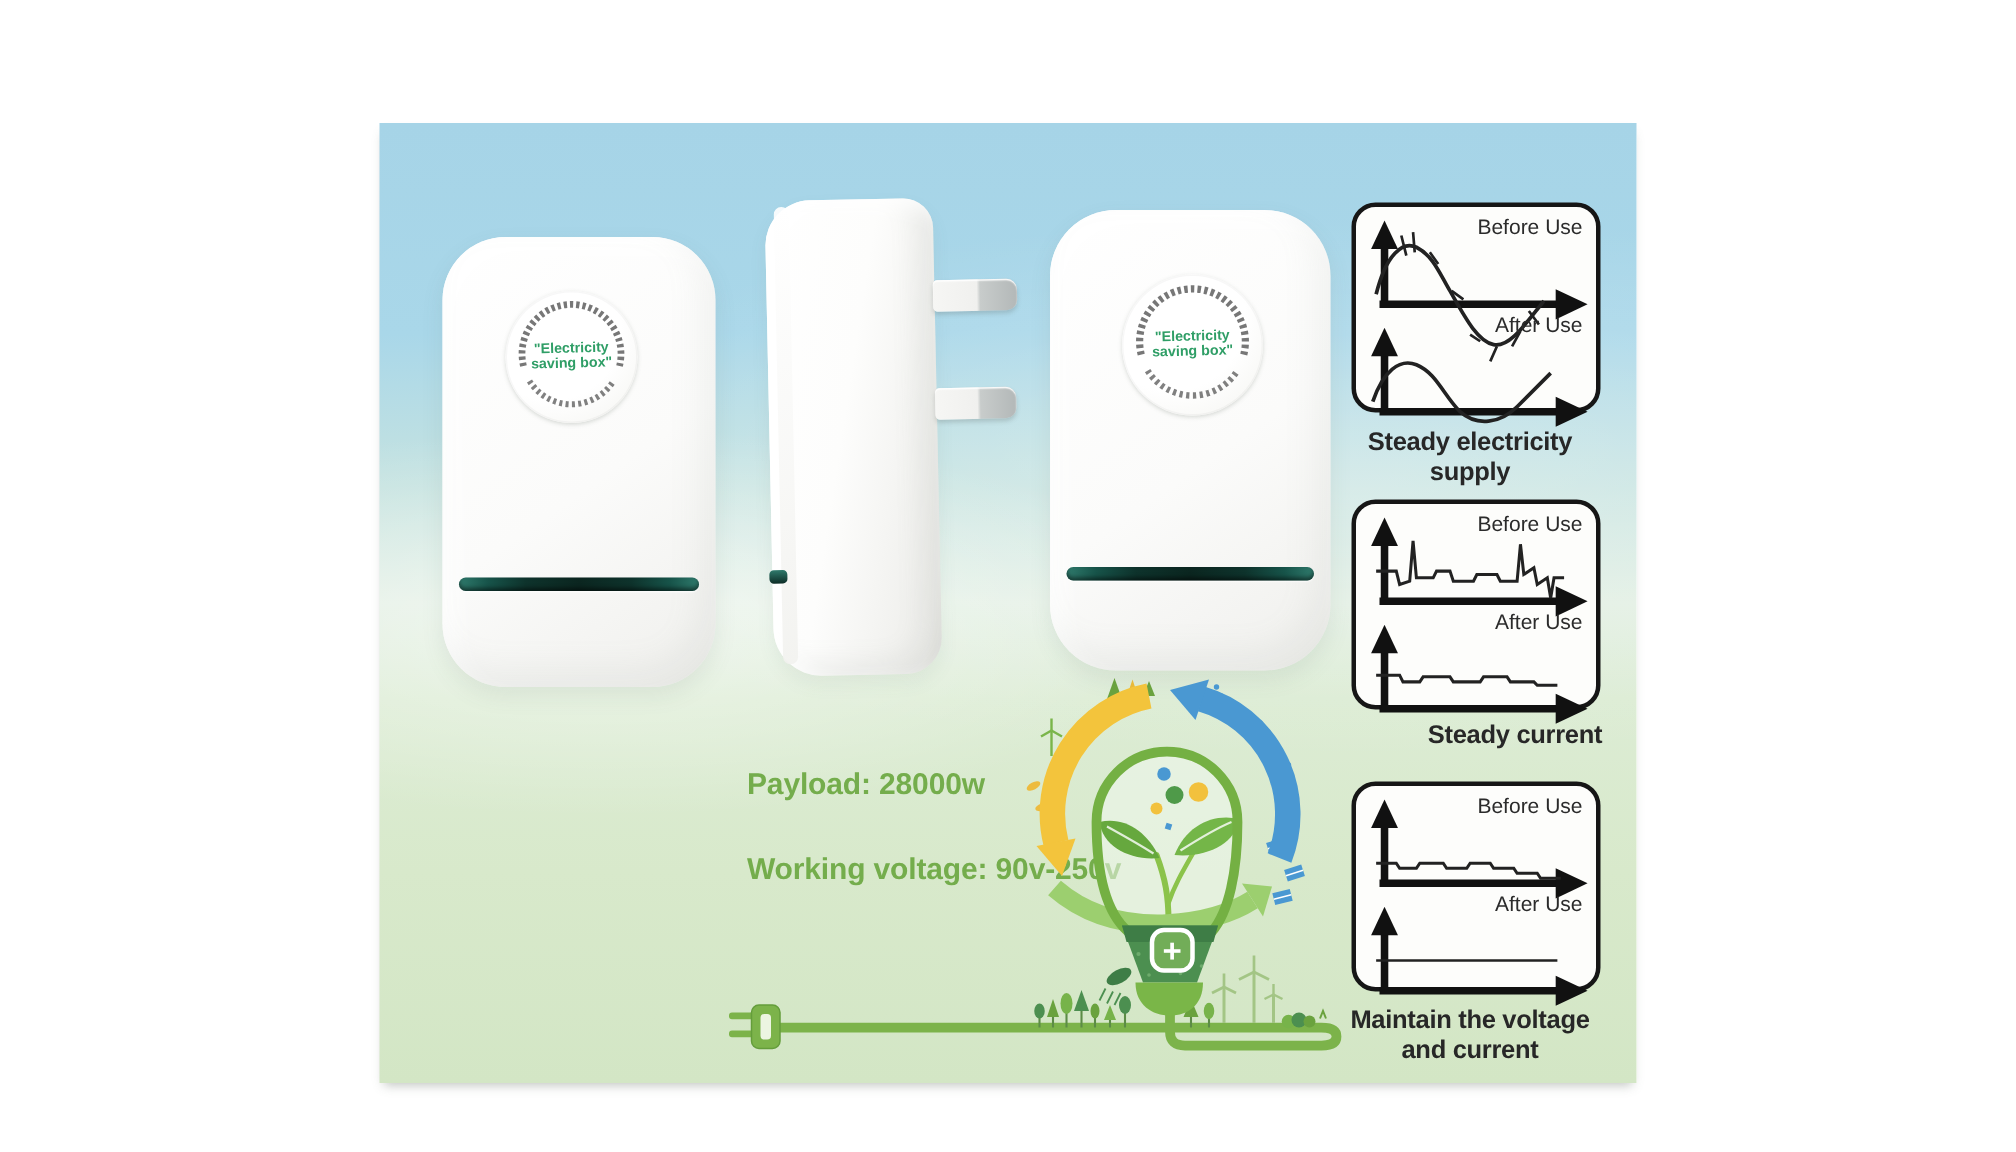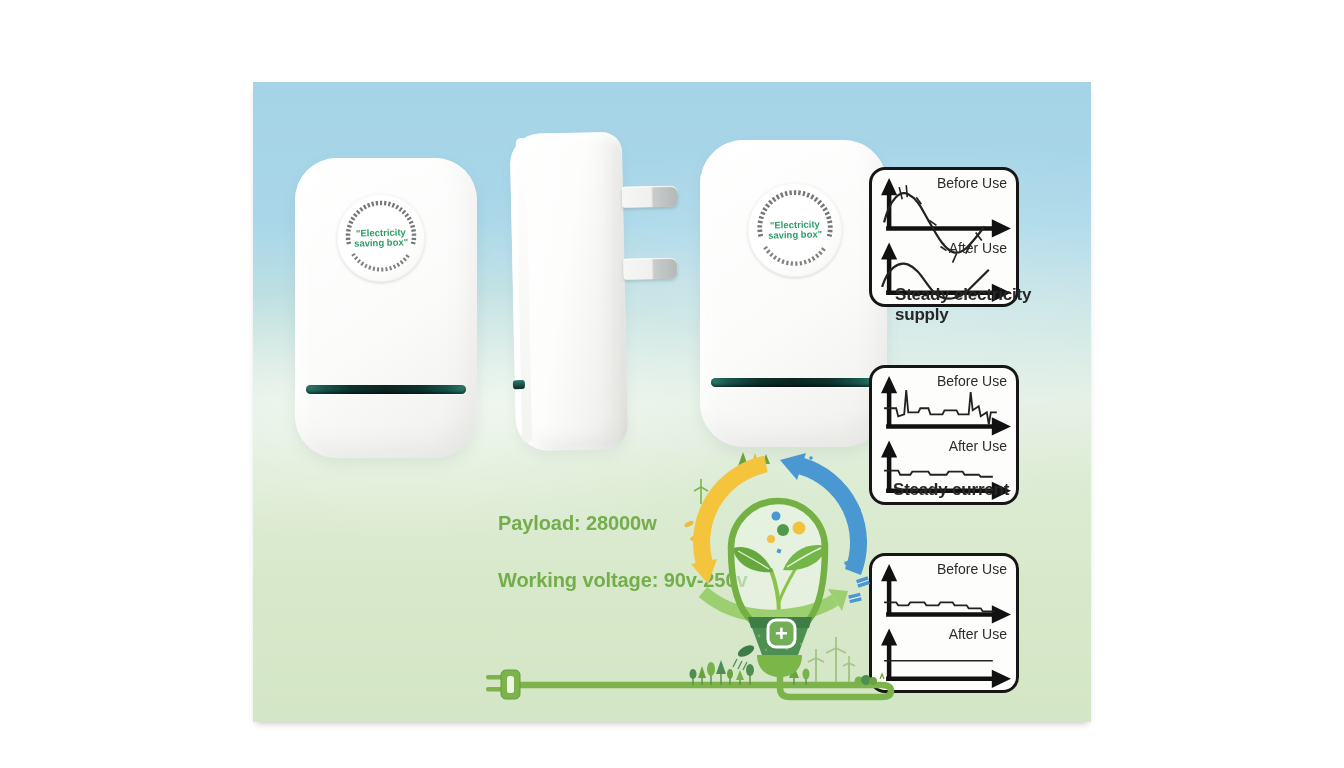--- a/index.html
+++ b/index.html
@@ -47,25 +47,25 @@
   .device-side::before { content:""; position:absolute; left:6px; top:4px; bottom:8px; width:10px;
                  border-radius:8px; background:linear-gradient(180deg,#fff, #f2f2ef); opacity:.9; }
   .pin { position:absolute; left:99%; width:56px; height:21px; border-radius:3px 7px 7px 3px;
          background:linear-gradient(90deg,#f6f6f4 0%, #f0f0ee 52%, #c8cccb 56%, #b3b8b8 100%);
          box-shadow:0 2px 3px rgba(90,100,95,.25), inset 0 1px 1px #fff; }
   .pin-top { top:55px; } .pin-bottom { top:127px; width:54px; }
   .side-band { position:absolute; left:-2px; top:246px; width:12px; height:9px; border-radius:3px;
                background:linear-gradient(180deg,#2f7a6c,#0d2d27); }
 
   
-  .diagram-box { position:absolute; left:616px; width:150px; height:140px; background:#fdfdfb;
-                 border:3.5px solid #161616; border-radius:16px;margin-top:32px; }
+  .diagram-box { position:absolute; left:648px; width:166px; height:140px; background:#fdfdfb;
+                 border:3.5px solid #161616; border-radius:16px; }
   .diagram-box svg { position:absolute; inset:0; }
   .wave-label { position:absolute; right:9px; font-size:14px; color:#2b2b2b; font-weight:500; }
-  .caption { position:absolute; font-size:17px; font-weight:600; color:#272727;
+  .caption { position:absolute; text-align:center; font-size:17px; font-weight:600; color:#272727;
              line-height:1.18; letter-spacing:-.2px; }
 
   
   .spec { position:absolute; left:245px; font-size:20px; font-weight:600; color:#74ad4c; letter-spacing:-.1px; }
 
   .ecosvg { position:absolute; left:230px; top:350px; width:430px; height:290px; }
 </style>
 </head>
 <body>
 <div class="stage">
@@ -136,21 +136,21 @@
             <polygon points="138,58 119,49 119,67"></polygon>
         <polygon points="17,72 9,89 25,89"></polygon>
             <polygon points="138,122 119,113 119,131"></polygon>
       </g>
       <path d="M 12 40 L 24 40 L 26 48 L 32 46 L 34 22 L 36 44 L 46 44 L 48 40 L 56 40 L 58 46 L 70 46 L 72 42 L 84 42 L 86 46 L 96 46 L 98 24 L 100 42 L 106 38 L 108 48 L 114 44 L 116 56 L 118 44 L 124 44" fill="none" stroke="#222" stroke-width="1.8"></path>
       <path d="M 12 102 L 26 102 L 28 106 L 38 106 L 40 103 L 56 103 L 58 106 L 74 106 L 76 103 L 90 103 L 92 106 L 106 106 L 108 108 L 120 108" fill="none" stroke="#222" stroke-width="1.8"></path>
     </svg>
     <span class="wave-label" style="top:5px">Before Use</span>
     <span class="wave-label" style="top:70px">After Use</span>
   </div>
-  <div class="caption" style="left:640px; top:398px; width:170px">Steady current</div>
+  <div class="caption" style="left:672px; top:398px; width:170px">Steady current</div>
 
   <div class="diagram-box" style="top:439px">
     <svg viewBox="0 0 143 133">
       <g stroke="#111" stroke-width="4.5">
         <line x1="17" y1="58" x2="17" y2="22"></line>
             <line x1="14" y1="58" x2="120" y2="58"></line>
         <line x1="17" y1="122" x2="17" y2="86"></line>
             <line x1="14" y1="122" x2="120" y2="122"></line>
       </g>
       <g fill="#111">
@@ -158,20 +158,21 @@
             <polygon points="138,58 119,49 119,67"></polygon>
         <polygon points="17,72 9,89 25,89"></polygon>
             <polygon points="138,122 119,113 119,131"></polygon>
       </g>
       <path d="M 12 46 L 24 46 L 26 49 L 36 49 L 38 46 L 52 46 L 54 49 L 66 49 L 68 46 L 80 46 L 82 49 L 94 49 L 96 52 L 108 52 L 110 55 L 122 55" fill="none" stroke="#222" stroke-width="1.8"></path>
       <path d="M 12 104 L 120 104" fill="none" stroke="#222" stroke-width="1.5"></path>
     </svg>
     <span class="wave-label" style="top:5px">Before Use</span>
     <span class="wave-label" style="top:70px">After Use</span>
   </div>
+  <div class="caption" style="left:632px; top:588px; width:190px">Maintain the voltage and current</div>
 
   <div class="spec" style="top:430px">Payload: 28000w</div>
   <div class="spec" style="top:487px">Working voltage: 90v-250v</div>
 
   <svg class="ecosvg" viewBox="0 0 430 290">
 
     <path d="M 34 253 L 398 253 Q 408 253 408 259 Q 408 265 398 265 L 307 265 Q 297 265 297 256 L 297 240" fill="none" stroke="#7cb34a" stroke-width="6.5" stroke-linecap="round" stroke-linejoin="round"></path>
 
     <g>
       <rect x="3" y="243" width="17" height="4.5" rx="2" fill="#7cb34a"></rect>

